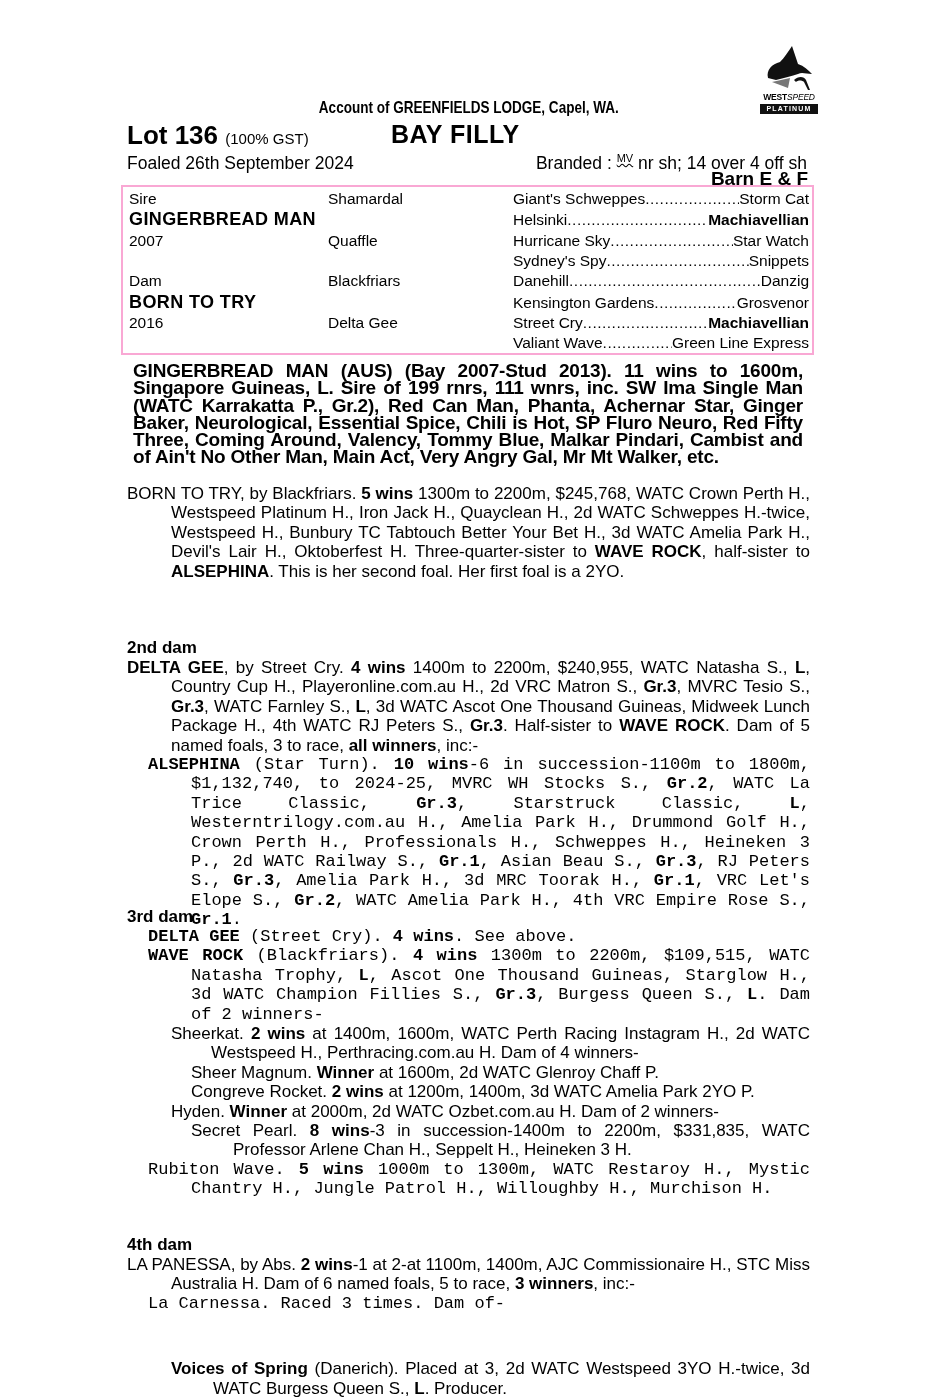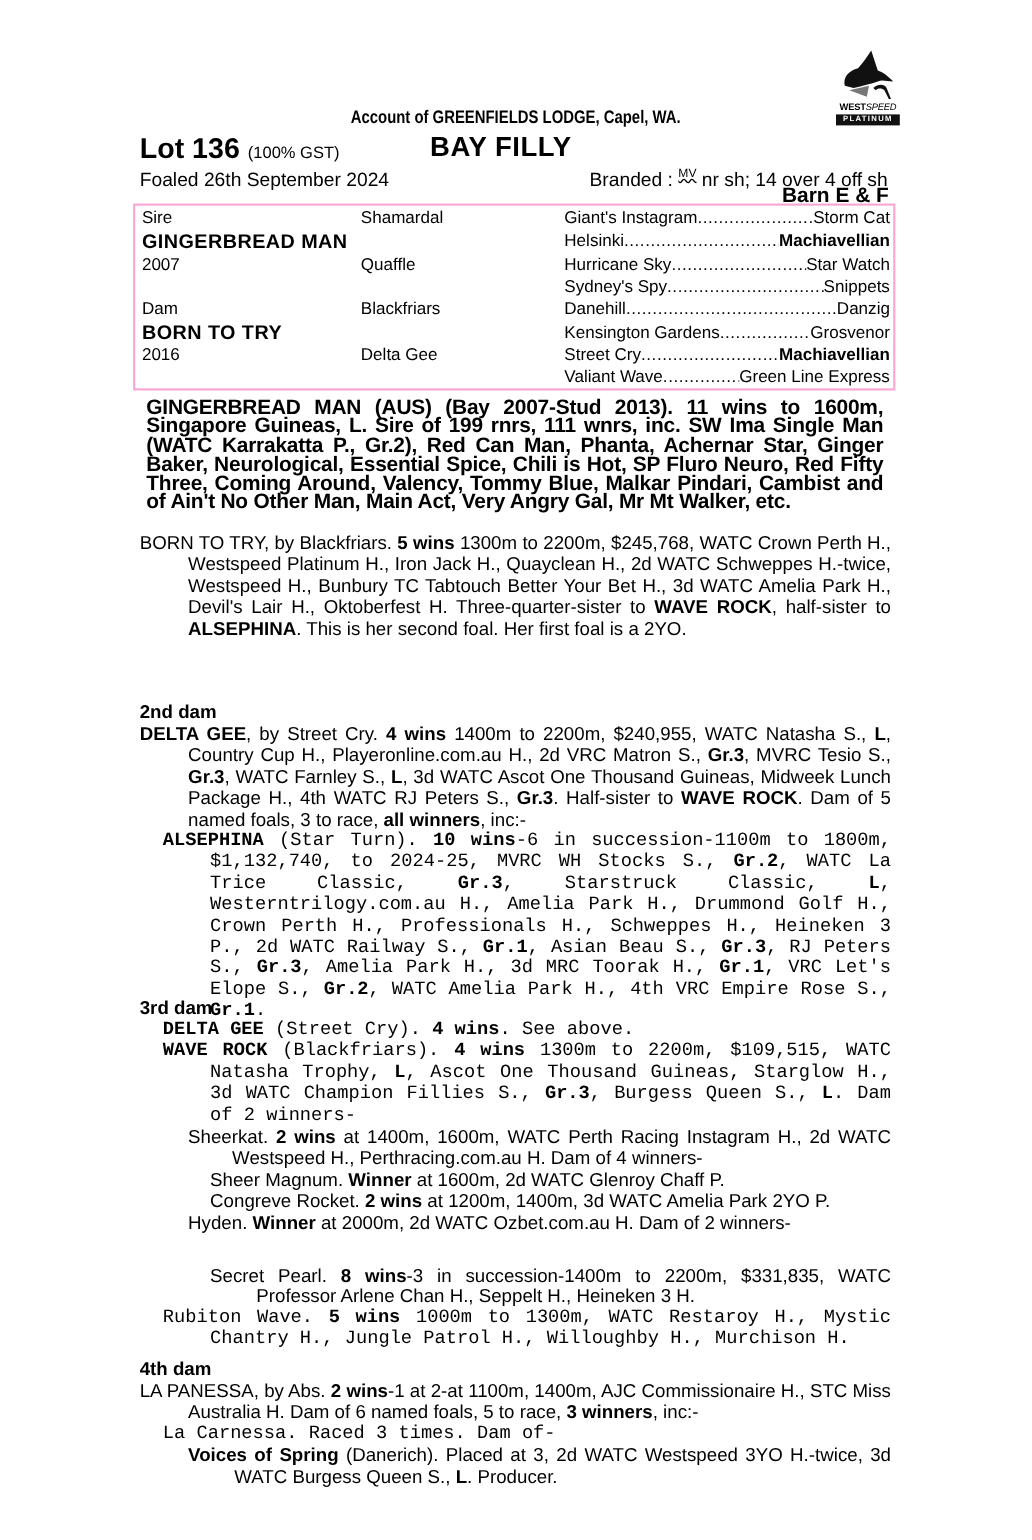--- a/index.html
+++ b/index.html
@@ -31,23 +31,23 @@
   .ped-line b { font-weight:900; }
   .sirebio { left:133px; top:362px; width:670px; font-size:19px; font-weight:bold; line-height:17.3px;
              text-align:justify; letter-spacing:-0.2px; }
   .section { left:127px; width:683px; }
   .hd { font-size:17px; font-weight:900; line-height:20px; }
   .para { font-size:17px; line-height:19.4px; text-align:justify; }
   .para b { font-weight:900; }
   .h1 { padding-left:44px; text-indent:-44px; }
   .i1 { padding-left:64px; text-indent:-43px;font-family:Liberation Mono, monospace; }
   .i2 { padding-left:84px; text-indent:-40px; }
-  .i3 { padding-left:106px; text-indent:-42px;margin-top:29px; }
+  .i3 { padding-left:106px; text-indent:-42px; }
   .i4 { padding-left:84px; text-indent:-20px; }
-  .i6 { padding-left:86px; text-indent:-42px; }
+  .i6 { padding-left:86px; text-indent:-42px;margin-top:46px; }
 </style>
 </head>
 <body>
 
 <div class="abs logo">
   <svg width="62" height="48" viewBox="0 0 62 48">
     <path d="M10 34 C8 26 14 20 22 18 C26 14 30 8 34 2 C36 8 38 14 40 20 C46 22 50 26 54 30 C48 30 44 28 40 30 C34 32 26 34 18 36 Z" fill="#111"></path>
     <path d="M14 38 L32 34 L30 44 Z" fill="#777"></path>
     <path d="M36 36 C40 32 46 32 48 36 L52 46 L50 46 L46 38 C44 36 40 36 38 38 Z" fill="#111"></path>
   </svg>
@@ -77,21 +77,21 @@
   <div class="ped-cell" style="left:6px;top:85px">Dam</div>
   <div class="ped-cell ped-big" style="left:6px;top:105px">BORN TO TRY</div>
   <div class="ped-cell" style="left:6px;top:127px">2016</div>
 
   <div class="ped-cell" style="left:205px;top:3px">Shamardal</div>
   <div class="ped-cell" style="left:205px;top:45px">Quaffle</div>
   <div class="ped-cell" style="left:205px;top:85px">Blackfriars</div>
   <div class="ped-cell" style="left:205px;top:127px">Delta Gee</div>
 
   <div class="ped-line" style="top:3px">
-      <span>Giant's Instagram</span>
+      <span>Giant's Schweppes</span>
       <span class="dots"></span>
       <span>Storm Cat</span>
     </div>
   <div class="ped-line" style="top:24px">
       <span>Helsinki</span>
       <span class="dots"></span>
       <b>Machiavellian</b>
     </div>
   <div class="ped-line" style="top:45px">
       <span>Hurricane Sky</span>

